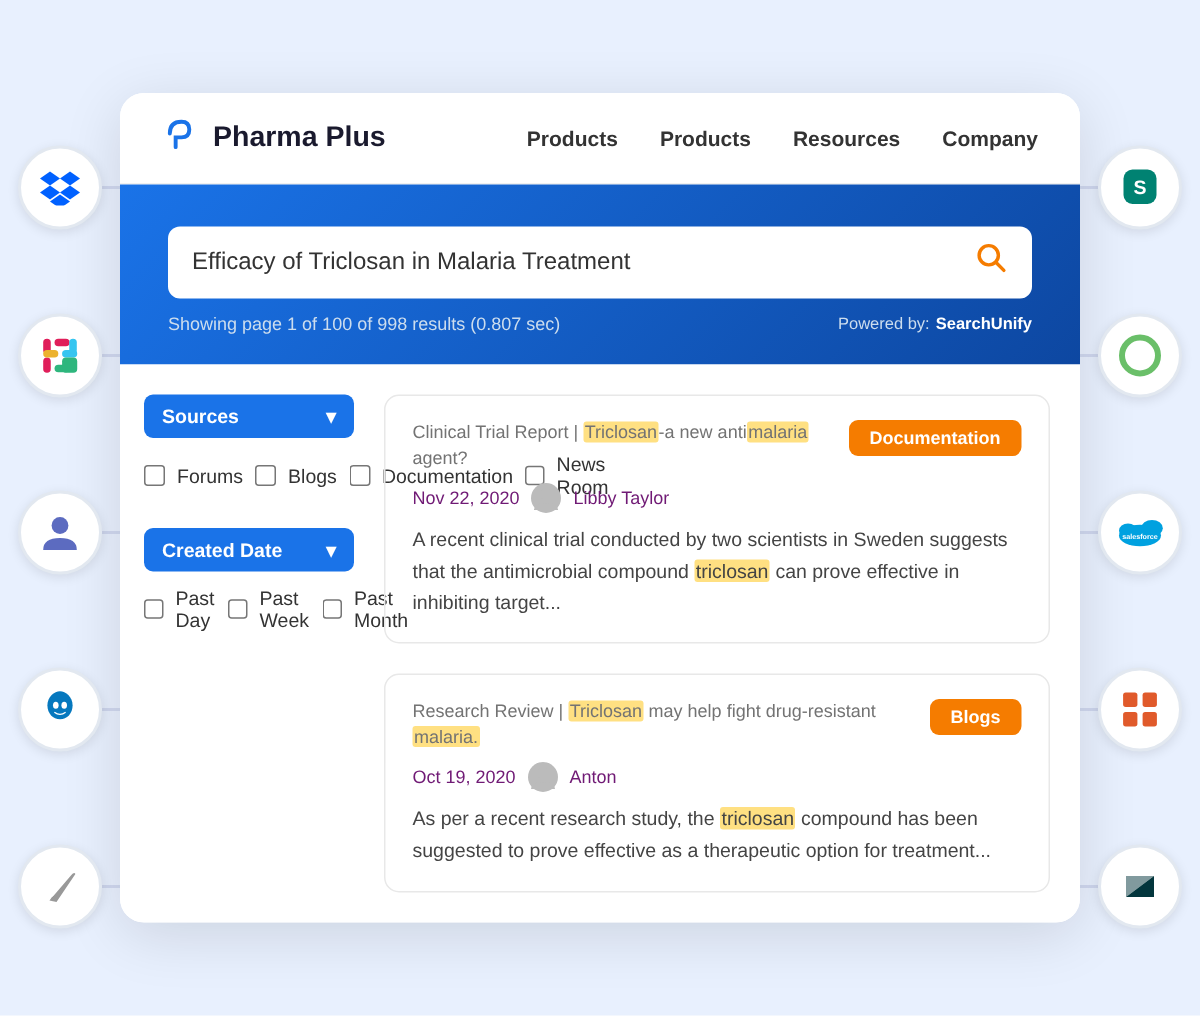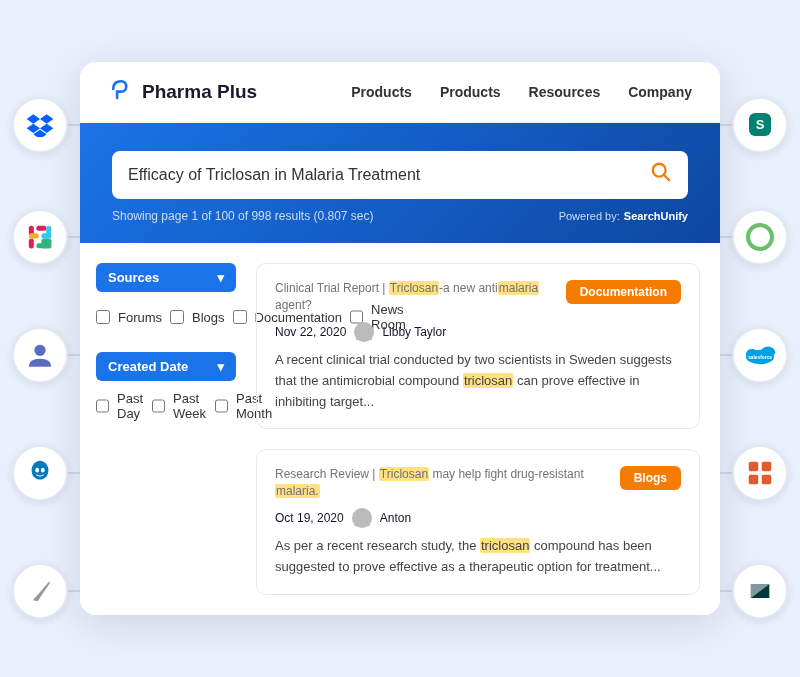--- a/index.html
+++ b/index.html
@@ -262,21 +262,21 @@
 
     .tag-documentation { background: #f57c00; }
     .tag-blogs { background: #f57c00; }
 
     .result-meta {
       display: flex;
       align-items: center;
       gap: 8px;
       margin-bottom: 8px;
       font-size: 12px;
-      color: #0f172a;
+      color: #701a75;
     }
 
     .author-avatar {
       width: 20px;
       height: 20px;
       border-radius: 50%;
       background: #bbb;
       display: flex;
       align-items: center;
       justify-content: center;

